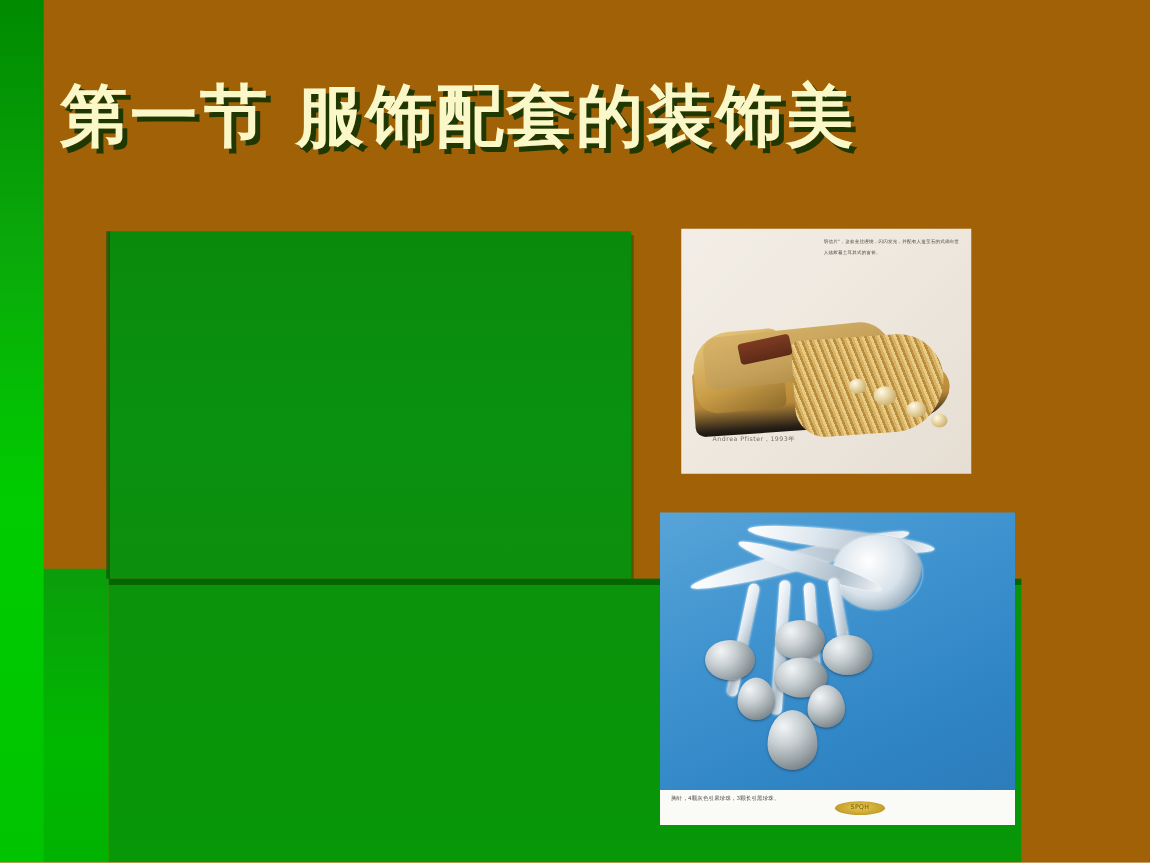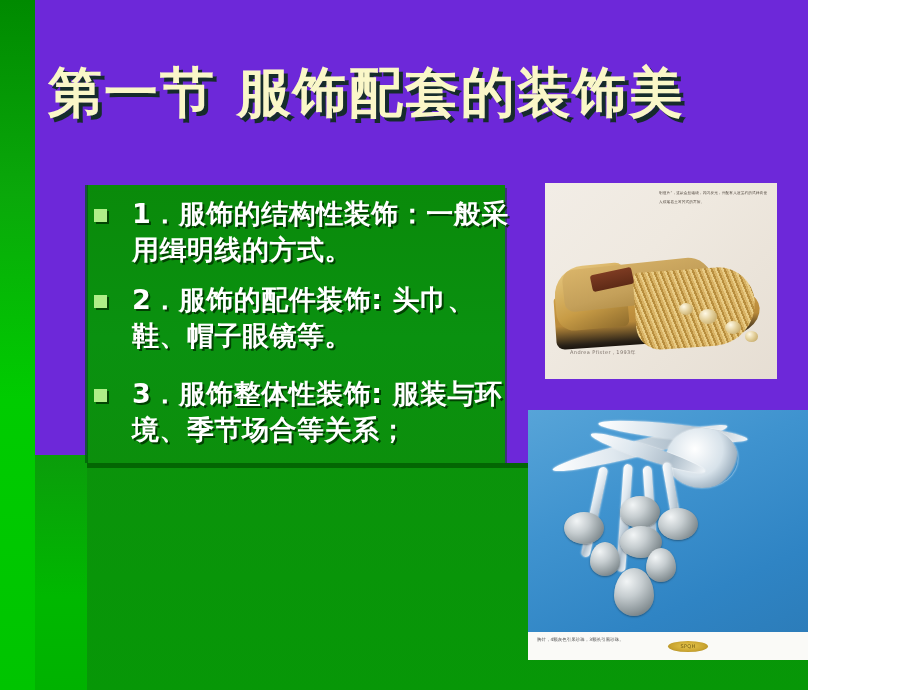--- a/index.html
+++ b/index.html
@@ -1,22 +1,22 @@
 <!DOCTYPE html>
 <html><head>
 <meta charset="utf-8">
 <style>
   * { margin:0; padding:0; box-sizing:border-box; }
   html, body {
     width:920px; height:690px; overflow:hidden;
     font-family:"DejaVu Sans","Liberation Sans",sans-serif;
   }
   #slide {
-    position:relative; width:808px; height:690px;
-    background:#6d28d9; overflow:hidden;
+    position:relative; width:920px; height:690px;
+    background:#a16207; overflow:hidden;
   }
 
   
   .bg-band {
     position:absolute; left:0; top:0; height:690px;
   }
   #band-bright {
     width:35px;
     background:linear-gradient(180deg,#008a00 0%,#0aa80a 28%,#00cc00 58%,#00c400 100%);
   }
@@ -184,34 +184,20 @@
   <div class="bg-band" id="band-bright"></div>
   <div class="bg-band" id="band-mid"></div>
 
   <div class="panel" id="panel-upper"></div>
   <div class="panel" id="panel-upper-edge"></div>
   <div class="panel" id="panel-lower"></div>
   <div class="panel" id="panel-lower-edge"></div>
 
   <div id="title">第一节  服饰配套的装饰美</div>
 
-  <div id="bullets">
-    <div class="bullet-row">
-      <span class="bullet-marker"></span>
-      <span class="bullet-text">1．服饰的结构性装饰：一般采用缉明线的方式。</span>
-    </div>
-    <div class="bullet-row">
-      <span class="bullet-marker"></span>
-      <span class="bullet-text">2．服饰的配件装饰: 头巾、鞋、帽子眼镜等。</span>
-    </div>
-    <div class="bullet-row">
-      <span class="bullet-marker"></span>
-      <span class="bullet-text">3．服饰整体性装饰: 服装与环境、季节场合等关系；</span>
-    </div>
-  </div>
 
   <div id="photo-shoe">
     <div id="sandal">
       <div class="sole"></div>
       <div class="heel"></div>
       <div class="footbed"></div>
       <div class="vamp"></div>
       <div class="label-tag"></div>
       <div class="gem-cluster" style="left:150px;top:96px;width:18px;height:15px;"></div>
       <div class="gem-cluster" style="left:176px;top:108px;width:16px;height:13px;"></div>

